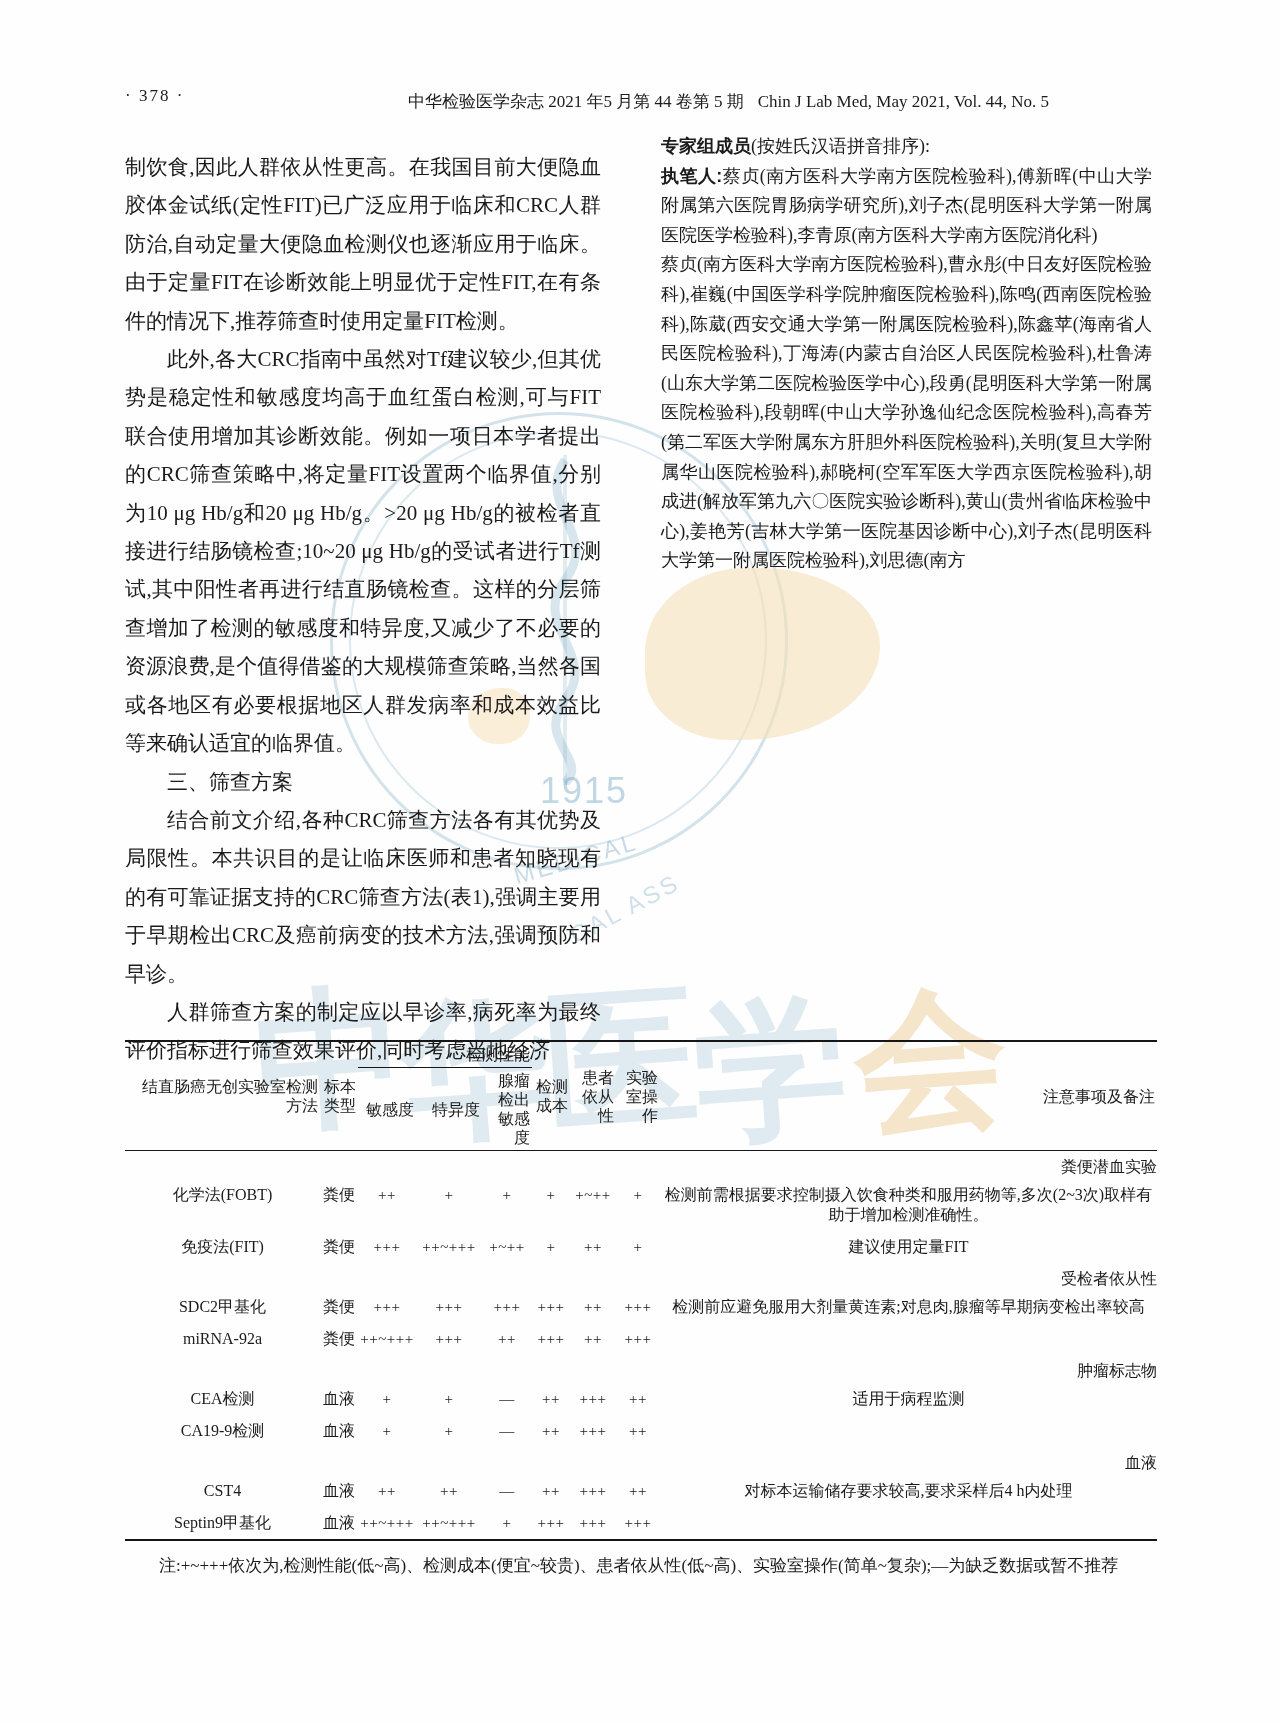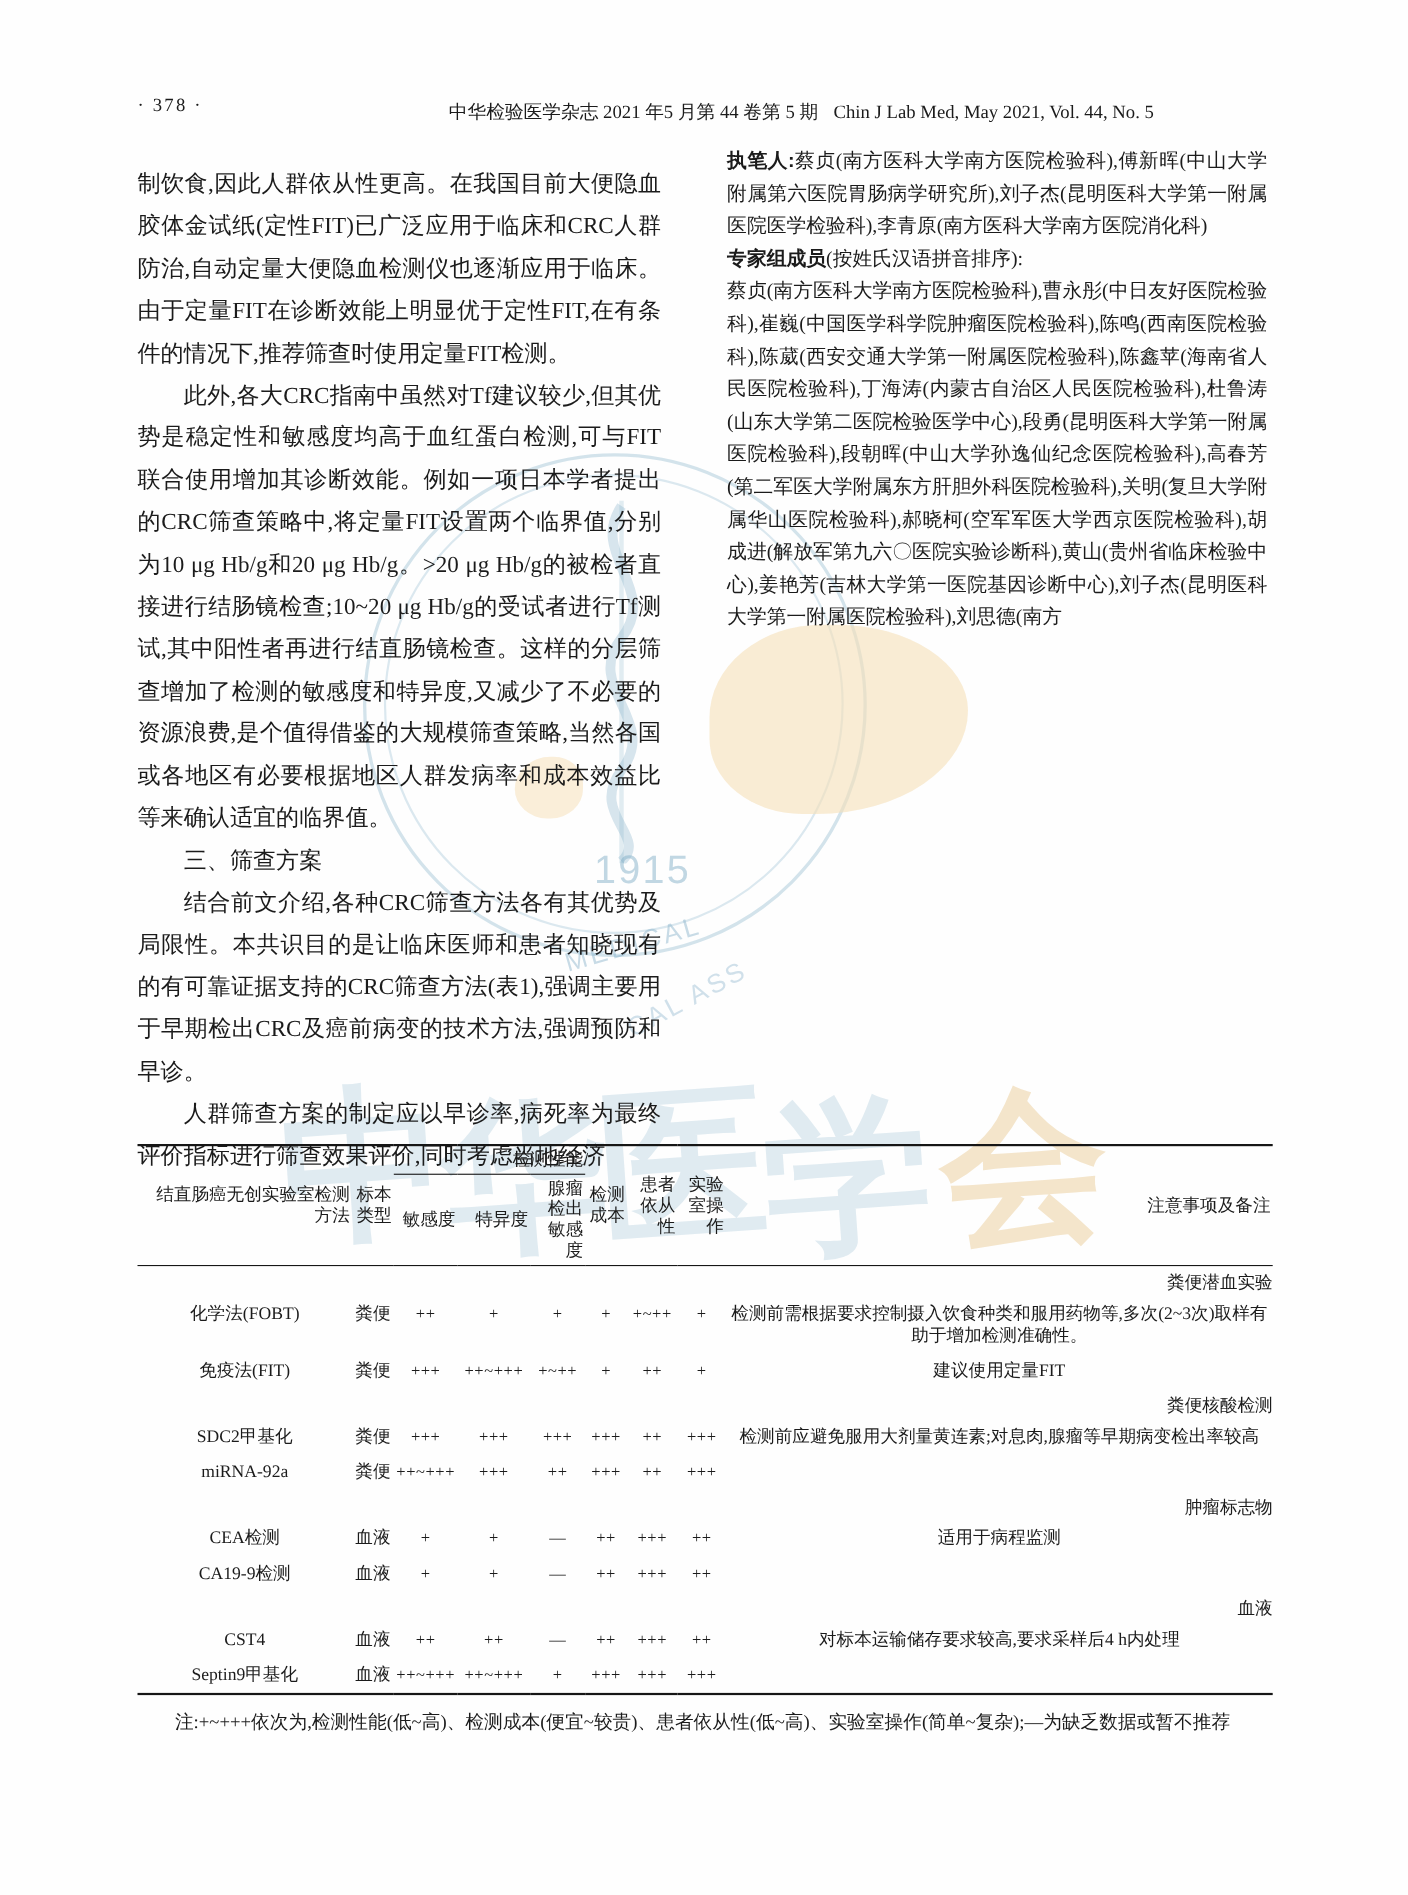--- a/index.html
+++ b/index.html
@@ -107,22 +107,22 @@
 
   <div class="columns">
     <div class="col col-left">
       <p class="noindent">制饮食,因此人群依从性更高。在我国目前大便隐血胶体金试纸(定性FIT)已广泛应用于临床和CRC人群防治,自动定量大便隐血检测仪也逐渐应用于临床。由于定量FIT在诊断效能上明显优于定性FIT,在有条件的情况下,推荐筛查时使用定量FIT检测。</p>
       <p>此外,各大CRC指南中虽然对Tf建议较少,但其优势是稳定性和敏感度均高于血红蛋白检测,可与FIT联合使用增加其诊断效能。例如一项日本学者提出的CRC筛查策略中,将定量FIT设置两个临界值,分别为10 μg Hb/g和20 μg Hb/g。&gt;20 μg Hb/g的被检者直接进行结肠镜检查;10~20 μg Hb/g的受试者进行Tf测试,其中阳性者再进行结直肠镜检查。这样的分层筛查增加了检测的敏感度和特异度,又减少了不必要的资源浪费,是个值得借鉴的大规模筛查策略,当然各国或各地区有必要根据地区人群发病率和成本效益比等来确认适宜的临界值。</p>
       <p>三、筛查方案</p>
       <p>结合前文介绍,各种CRC筛查方法各有其优势及局限性。本共识目的是让临床医师和患者知晓现有的有可靠证据支持的CRC筛查方法(表1),强调主要用于早期检出CRC及癌前病变的技术方法,强调预防和早诊。</p>
       <p>人群筛查方案的制定应以早诊率,病死率为最终评价指标进行筛查效果评价,同时考虑当地经济</p>
     </div>
     <div class="col col-right">
+      <p class="authors"><span class="blabel">专家组成员</span><span>(按姓氏汉语拼音排序):</span></p>
       <p class="authors"><span class="blabel">执笔人:</span><span>蔡贞(南方医科大学南方医院检验科),傅新晖(中山大学附属第六医院胃肠病学研究所),刘子杰(昆明医科大学第一附属医院医学检验科),李青原(南方医科大学南方医院消化科)</span></p>
-      <p class="authors"><span class="blabel">专家组成员</span><span>(按姓氏汉语拼音排序):</span></p>
       <p class="authors">蔡贞(南方医科大学南方医院检验科),曹永彤(中日友好医院检验科),崔巍(中国医学科学院肿瘤医院检验科),陈鸣(西南医院检验科),陈葳(西安交通大学第一附属医院检验科),陈鑫苹(海南省人民医院检验科),丁海涛(内蒙古自治区人民医院检验科),杜鲁涛(山东大学第二医院检验医学中心),段勇(昆明医科大学第一附属医院检验科),段朝晖(中山大学孙逸仙纪念医院检验科),高春芳(第二军医大学附属东方肝胆外科医院检验科),关明(复旦大学附属华山医院检验科),郝晓柯(空军军医大学西京医院检验科),胡成进(解放军第九六〇医院实验诊断科),黄山(贵州省临床检验中心),姜艳芳(吉林大学第一医院基因诊断中心),刘子杰(昆明医科大学第一附属医院检验科),刘思德(南方</p>
     </div>
   </div>
 
   <div class="table-block">
 
     <table class="main">
       <colgroup>
         <col style="width:195px">
           <col style="width:38px">
@@ -170,21 +170,21 @@
           <td>粪便</td>
           <td class="plus">+++</td>
           <td class="plus">++~+++</td>
           <td class="plus">+~++</td>
           <td class="plus">+</td>
           <td class="plus">++</td>
           <td class="plus">+</td>
           <td class="notes">建议使用定量FIT</td>
         </tr>
         <tr class="section">
-          <td colspan="9">粪便核酸检测</td>
+          <td colspan="9">受检者依从性</td>
         </tr>
         <tr>
           <td class="method">SDC2甲基化</td>
           <td>粪便</td>
           <td class="plus">+++</td>
           <td class="plus">+++</td>
           <td class="plus">+++</td>
           <td class="plus">+++</td>
           <td class="plus">++</td>
           <td class="plus">+++</td>

